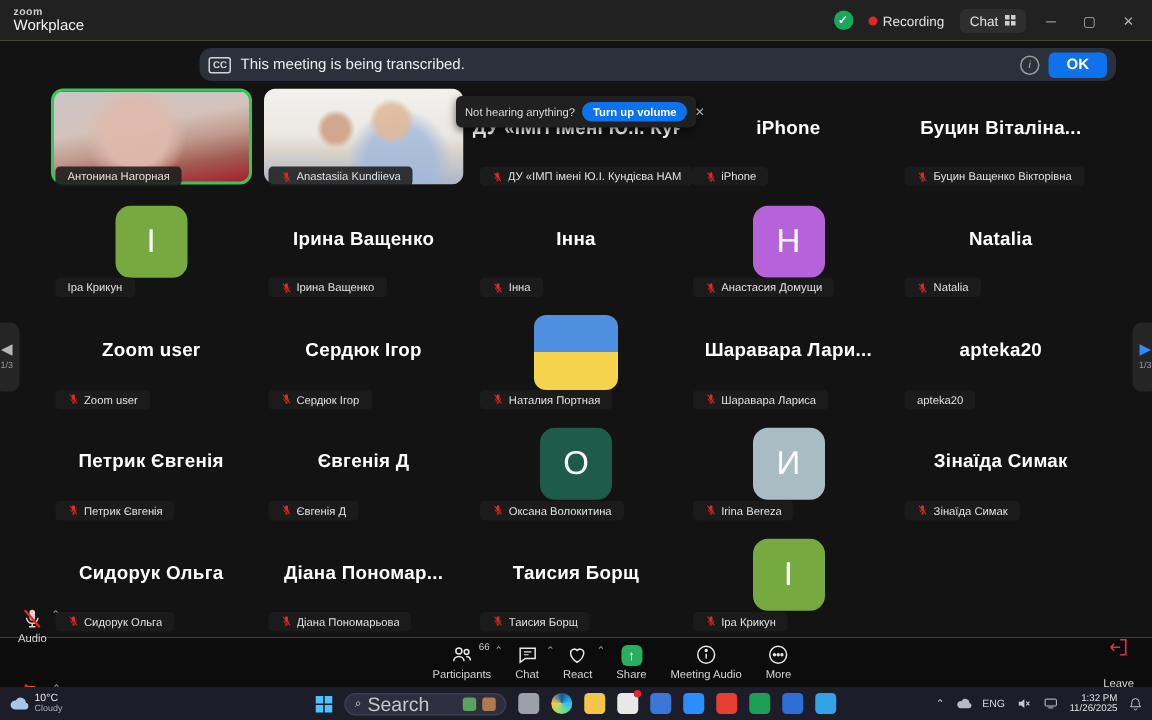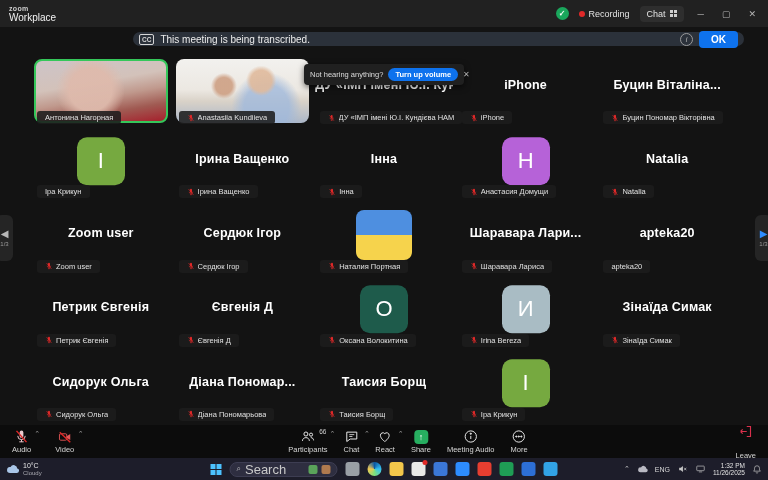--- a/index.html
+++ b/index.html
@@ -18,21 +18,21 @@
   .rec{display:flex;align-items:center;gap:4px;font-size:9px;color:#e2e2e2;}
   .rec-dot{width:6px;height:6px;border-radius:50%;background:#e02828;}
   .viewbtn{display:flex;align-items:center;gap:4px;background:#2e2e2e;border:none;color:#e2e2e2;
            font-size:9px;border-radius:4px;padding:3px 7px;font-family:inherit;cursor:pointer;}
   .grid-ic{display:grid;grid-template-columns:3px 3px;grid-template-rows:3px 3px;gap:1px;}
   .grid-ic i{background:#cfcfcf;}
   .winctl{color:#b5b5b5;font-size:9px;padding:0 4px;cursor:pointer;}
 
   
   .stage{position:absolute;left:0;top:27px;width:768px;height:398px;background:#131313;}
-  .banner{position:absolute;left:133px;top:5px;width:611px;height:14px;background:#2b313a;
+  .banner{position:absolute;left:133px;top:5px;width:611px;height:22px;background:#2b313a;
           border-radius:8px;display:flex;align-items:center;gap:6px;padding:0 6px;box-sizing:border-box;}
   .cc{border:1px solid #d6d6d6;border-radius:2px;font-size:6.5px;padding:1px 2px;color:#d6d6d6;font-weight:bold;}
   .banner-text{font-size:10px;color:#ececec;flex:1;}
   .info-i{width:11px;height:11px;border:1px solid #9a9a9a;border-radius:50%;color:#bdbdbd;font-size:7px;
           display:flex;align-items:center;justify-content:center;font-style:italic;cursor:pointer;}
   .okbtn{background:#0e72ed;color:#fff;border:none;border-radius:4px;font-size:10px;font-weight:bold;
          padding:3px 12px;font-family:inherit;cursor:pointer;}
 
   .grid{position:absolute;left:32px;top:30px;width:704px;height:366px;display:grid;
         grid-template-columns:repeat(5,1fr);grid-template-rows:repeat(5,1fr);gap:5px 4px;}
@@ -73,21 +73,21 @@
          display:flex;flex-direction:column;align-items:center;justify-content:center;gap:2px;cursor:pointer;}
   .pager-left{left:-4px;top:188px;}
   .pager-right{right:-4px;top:188px;}
   .pager .arrow{font-size:10px;color:#b8b8b8;line-height:1;}
   .pager-right .arrow{color:#2d8cff;}
   .pager .pageno{font-size:6px;color:#9a9a9a;}
 
   
   .toolbar{position:absolute;left:0;top:425px;width:768px;height:33px;background:#0c0c0c;
            display:flex;align-items:center;padding:0 12px;box-sizing:border-box;}
-  .tb-left{display:flex;gap:24px;}
+  .tb-left{display:flex;gap:24px;flex-direction:column;}
   .tb-center{position:absolute;left:50%;top:0;height:33px;transform:translateX(-40%);
              display:flex;gap:16px;align-items:center;}
   .tb-btn{display:flex;flex-direction:column;align-items:center;gap:1px;cursor:pointer;position:relative;}
   .tb-ic{height:15px;display:flex;align-items:center;justify-content:center;position:relative;}
   .tb-label{font-size:7.5px;color:#d6d6d6;white-space:nowrap;}
   .tb-chev{position:absolute;right:-11px;top:1px;font-size:7px;color:#9a9a9a;}
   .tb-badge{position:absolute;right:-11px;top:-1px;font-size:6.5px;color:#cfcfcf;}
   .tb-badge ~ .tb-chev{right:-20px;}
   .share-sq{width:14px;height:14px;border-radius:4px;background:#27ae60;color:#fff;font-size:9px;
             font-weight:bold;display:flex;align-items:center;justify-content:center;}
@@ -192,21 +192,21 @@
           </div>
         </div>
         <div class="tile">
           <div class="center-name">Буцин Віталіна...</div>
           <div class="pill">
             <svg width="8" height="8" viewBox="0 0 24 24">
               <path d="M12 2.5a3 3 0 0 1 3 3v5.5a3 3 0 0 1-6 0V5.5a3 3 0 0 1 3-3z" fill="#e02828"></path>
               <path d="M6.5 11a5.5 5.5 0 0 0 11 0M12 16.5V20M9 20h6" stroke="#e02828" stroke-width="1.7" fill="none"></path>
               <line x1="5" y1="3.5" x2="19" y2="20.5" stroke="#e02828" stroke-width="2.2"></line>
             </svg>
-            <span>Буцин Пономар Вікторівна</span>
+            <span>Буцин Ващенко Вікторівна</span>
           </div>
         </div>
         <div class="tile">
           <div class="avatar" style="background: rgb(118, 169, 64);">І</div>
           <div class="pill">
             <span>Іра Крикун</span>
           </div>
         </div>
         <div class="tile">
           <div class="center-name">Ірина Ващенко</div>

